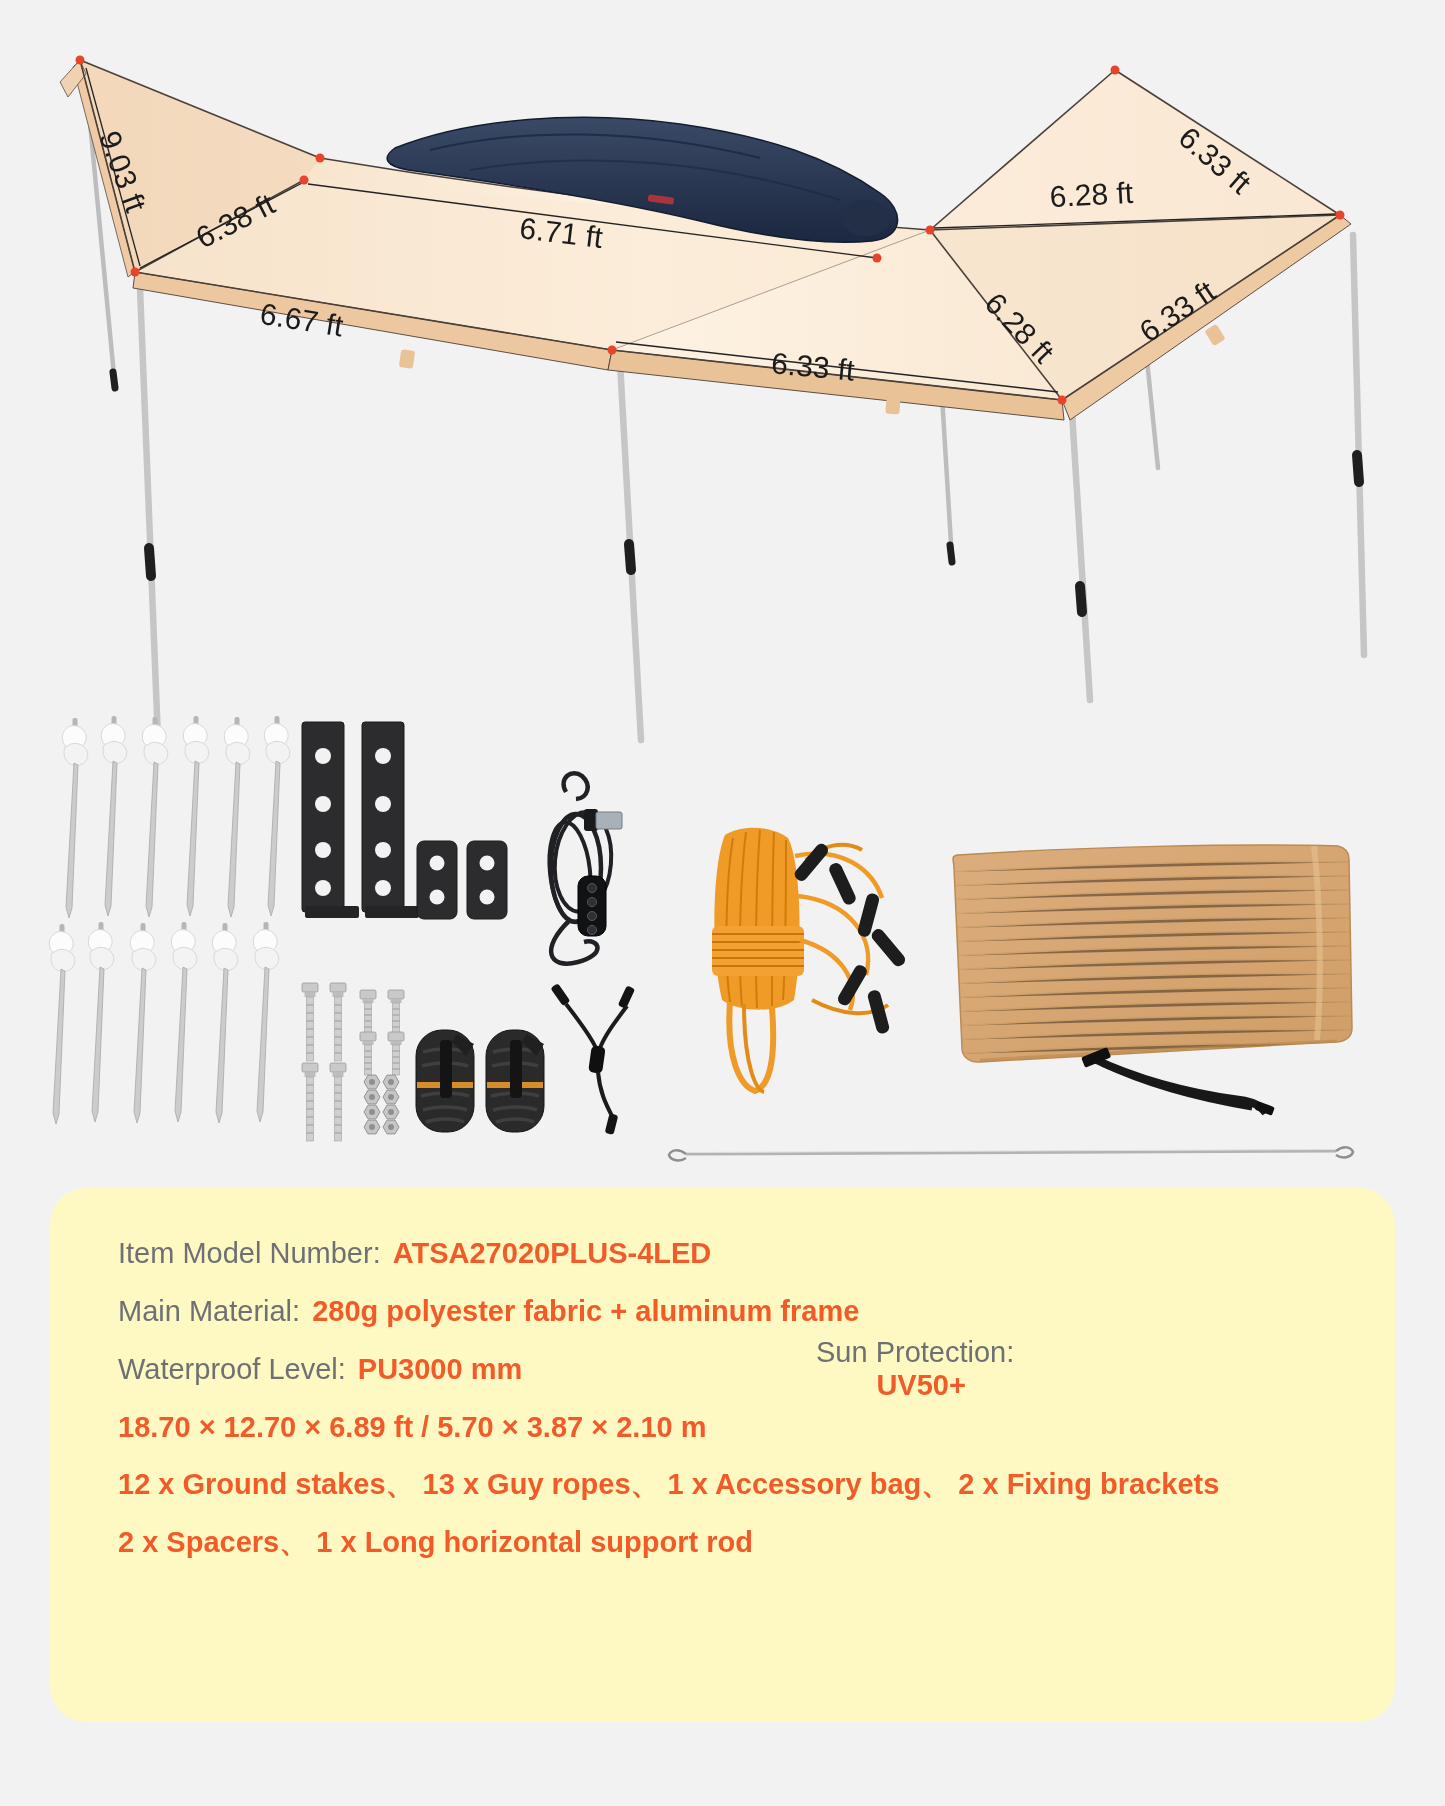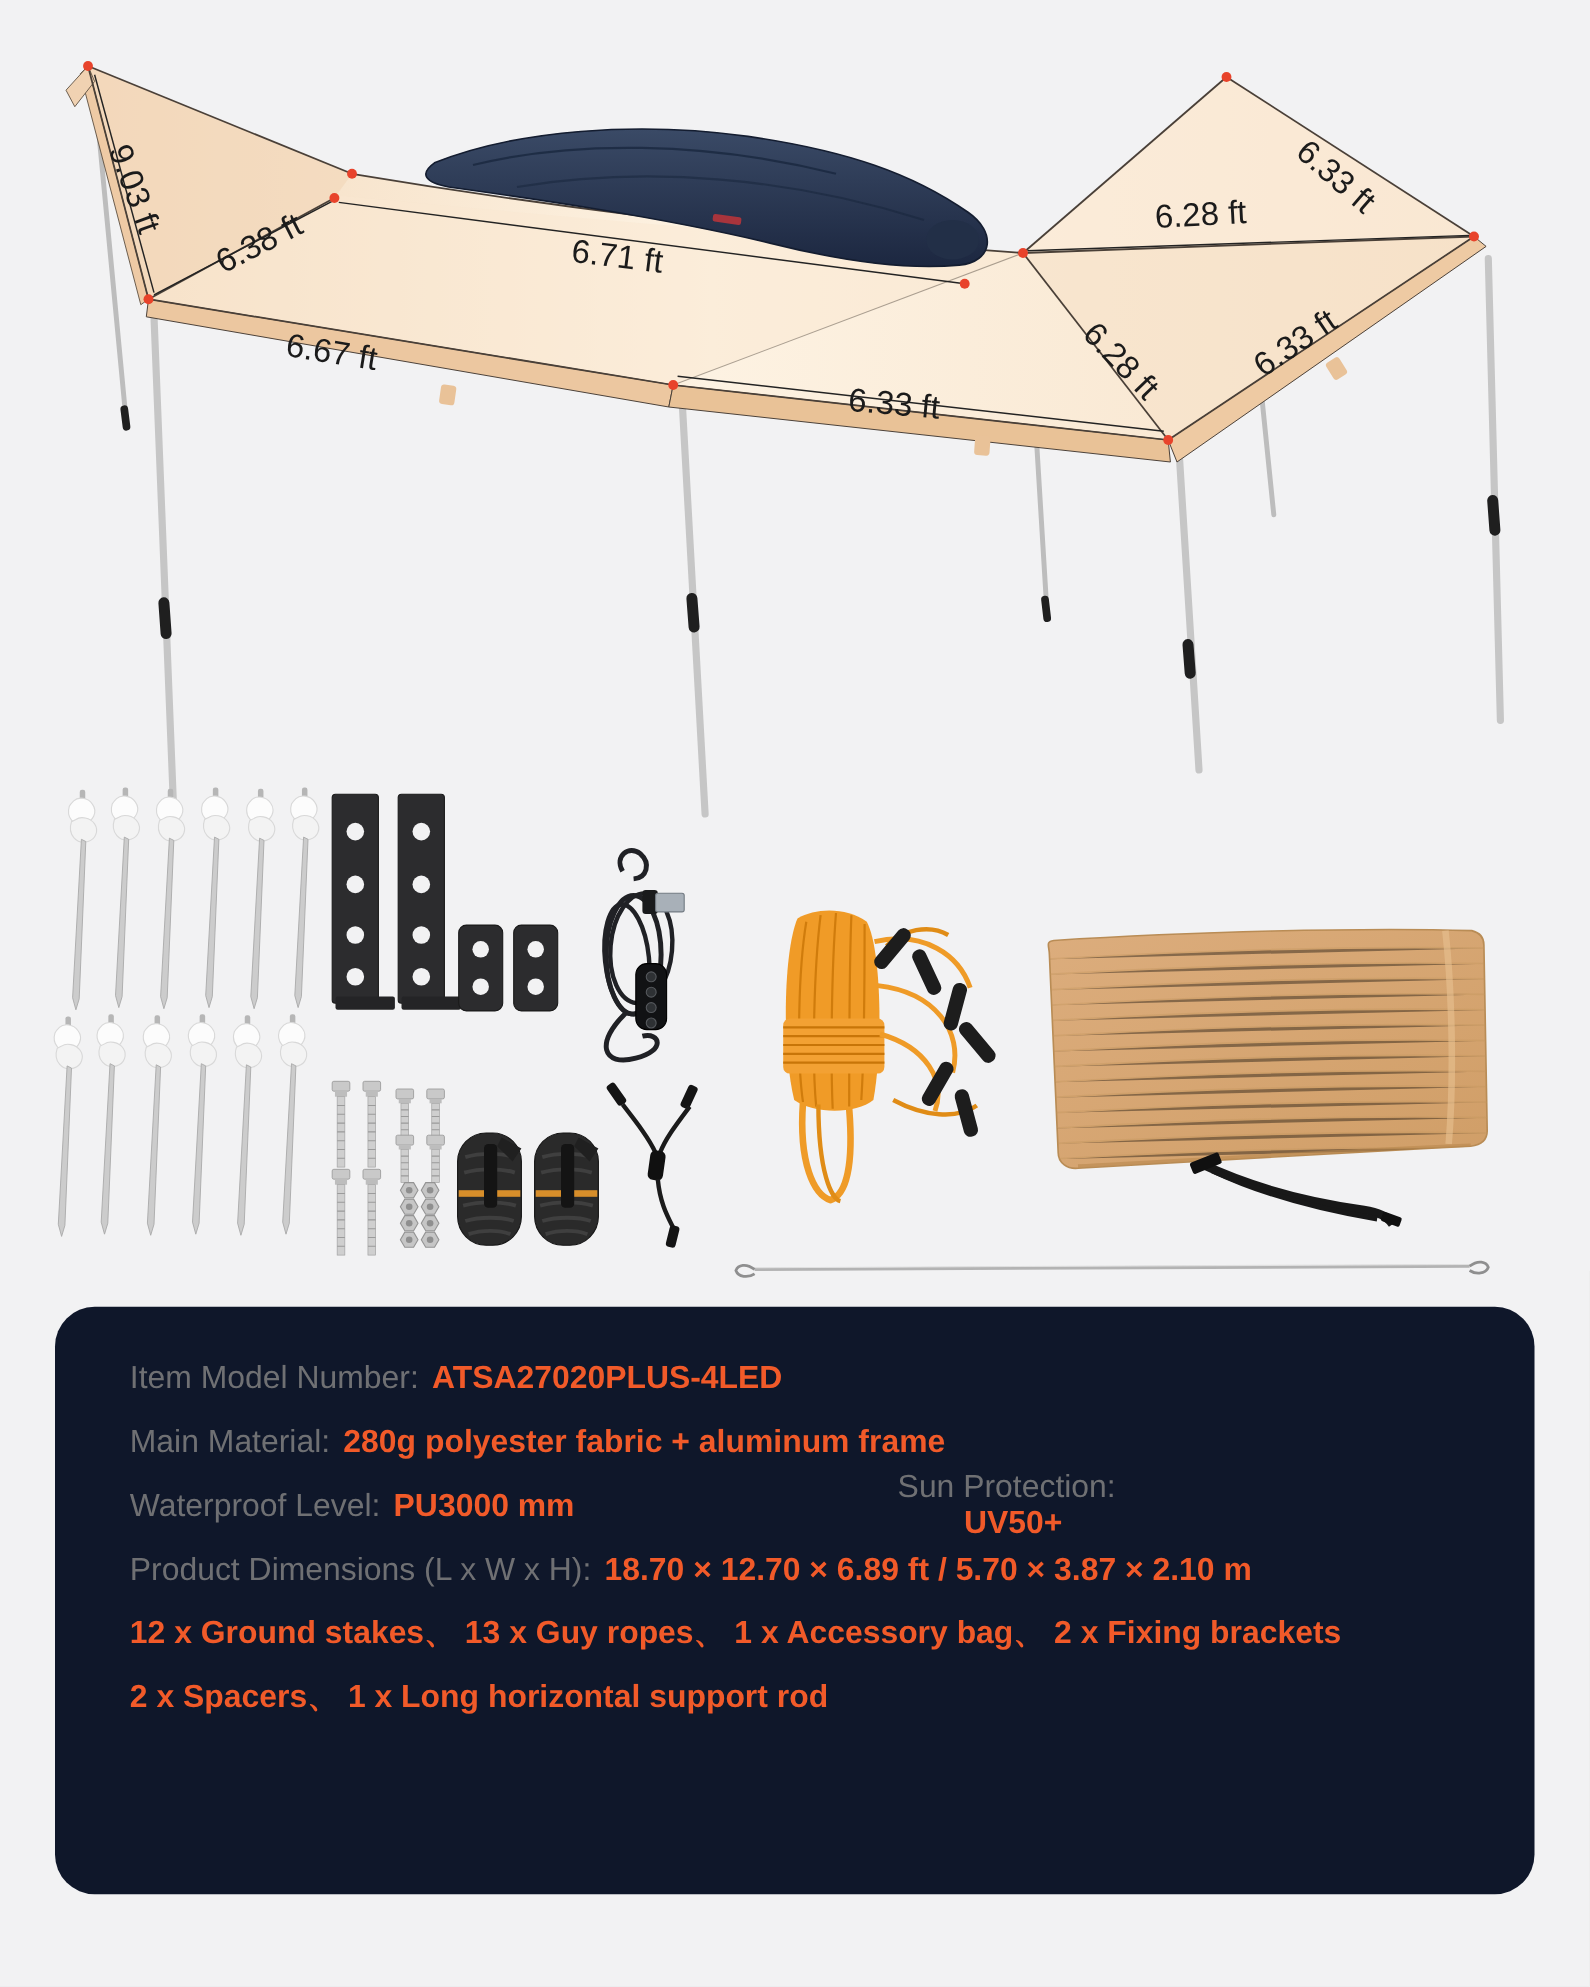--- a/index.html
+++ b/index.html
@@ -9,21 +9,21 @@
     background:#f2f2f3; overflow:hidden;
     font-family:"Liberation Sans", sans-serif;
   }
   .art { position:absolute; left:0; top:0; }
   svg text {
     font-family:"Liberation Sans", sans-serif;
     fill:#1b1b1b; font-size:30px;
   }
   .spec-panel {
     position:absolute; left:50px; top:1188px; width:1345px; height:534px;
-    background:#0f172a; border-radius:36px;
+    background:#fef9c3; border-radius:36px;
     padding:36px 0 0 68px; box-sizing:border-box;
   }
   .spec-row {
     position:relative; height:58px; display:flex; align-items:center;
     font-size:29px; white-space:nowrap;
   }
   .lbl { color:#6f7073; margin-right:12px; }
   .val { color:#f15a29; font-weight:700; }
   .pair2 { position:absolute; display:flex; align-items:center; }
   .r1 .pair2 { left:862px; }
@@ -338,21 +338,20 @@
   </div>
   <div class="spec-row r3">
     <span class="lbl">Waterproof Level:</span>
     <span class="val">PU3000 mm</span>
     <span class="pair2">
       <span class="lbl">Sun Protection:</span>
       <span class="val">UV50+</span>
     </span>
   </div>
   <div class="spec-row r5">
-    <span class="lbl">Product Dimensions (L x W x H):</span>
     <span class="val">18.70 × 12.70 × 6.89 ft / 5.70 × 3.87 × 2.10 m</span>
   </div>
   <div class="spec-row r7">
     <span class="val">12 x Ground stakes、 13 x Guy ropes、 1 x Accessory bag、 2 x Fixing brackets</span>
   </div>
   <div class="spec-row r8">
     <span class="val">2 x Spacers、 1 x Long horizontal support rod</span>
   </div>
 </div>
 

